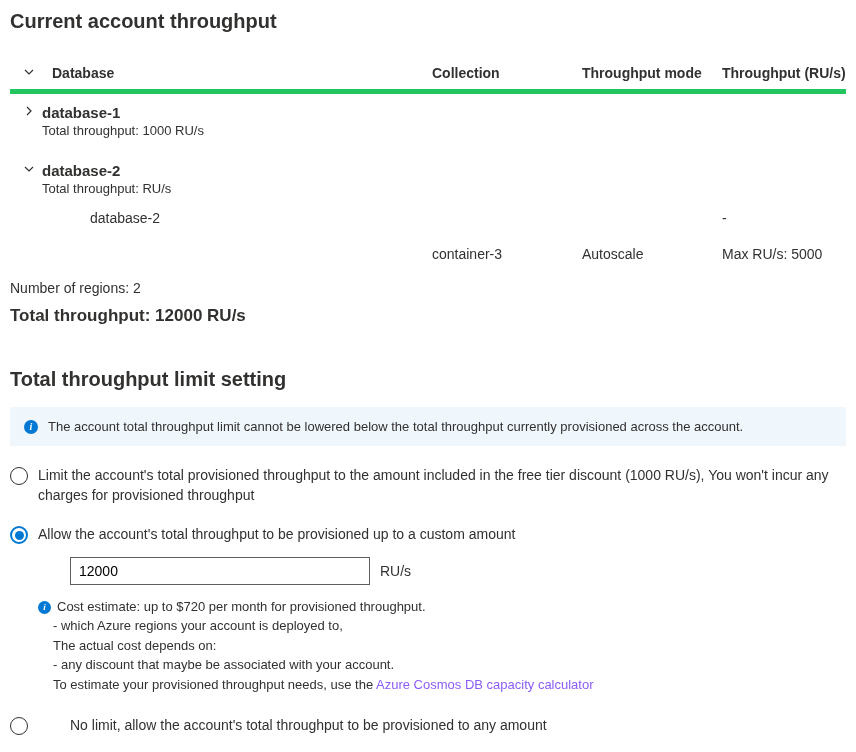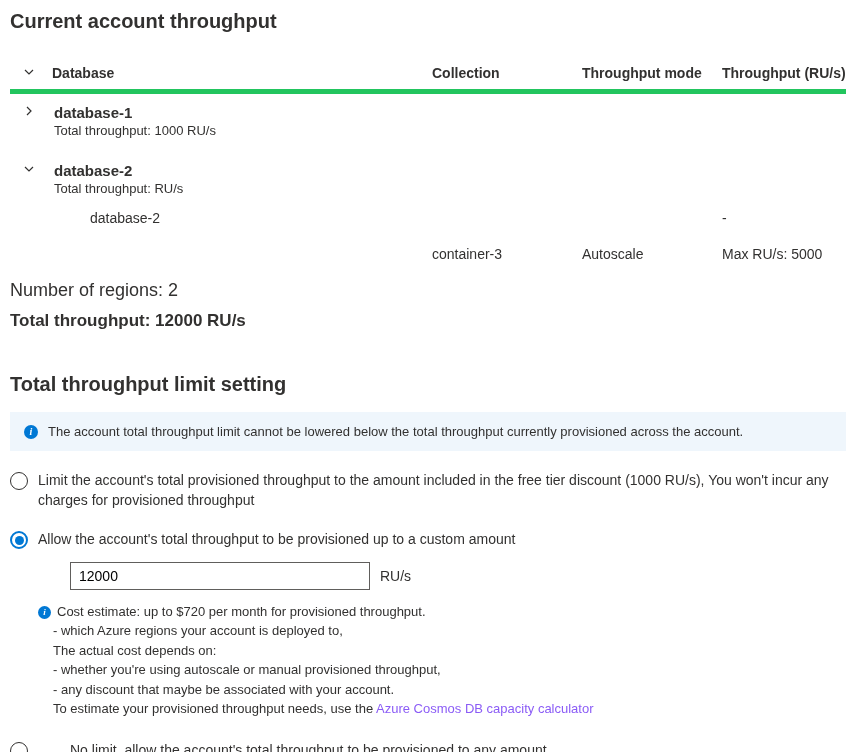--- a/index.html
+++ b/index.html
@@ -47,21 +47,20 @@
       width: 14px;
       height: 14px;
       display: inline-flex;
       align-items: center;
       justify-content: center;
     }
     .db-row {
       display: flex;
       align-items: flex-start;
       padding: 10px 0 4px 12px;
-      gap: 12px;
     }
     .db-info {
       margin-left: 6px;
     }
     .db-name {
       font-weight: 600;
       font-size: 15px;
       margin-bottom: 2px;
     }
     .db-sub {
@@ -71,21 +70,21 @@
     .child-row {
       display: flex;
       align-items: center;
       padding: 10px 0 10px 12px;
     }
     .child-row .col-database {
       padding-left: 38px;
     }
     .summary-row {
       margin-top: 8px;
-      font-size: 18px;
+      font-size: 14px;
     }
     .total-throughput {
       font-size: 17px;
       font-weight: 600;
       margin-top: 10px;
     }
     .section-heading {
       font-size: 20px;
       font-weight: 600;
       margin-top: 42px;
@@ -279,21 +278,20 @@
   <div class="radio-content">
     <div class="radio-label">Allow the account's total throughput to be provisioned up to a custom amount</div>
     <div class="input-row">
       <input type="text" class="text-input" value="12000" style="">
       <span class="input-suffix">RU/s</span>
     </div>
     <div class="cost-block">
       <div><span class="info-icon-small">i</span><span>Cost estimate: up to $720 per month for provisioned throughput.</span></div>
       <div class="indent">- which Azure regions your account is deployed to,</div>
       <div class="indent">The actual cost depends on:</div>
-      <div class="indent">- whether you're using autoscale or manual provisioned throughput,</div>
       <div class="indent">- any discount that maybe be associated with your account.</div>
       <div class="indent"><span>To estimate your provisioned throughput needs, use the </span><a class="link">Azure Cosmos DB capacity calculator</a></div>
     </div>
   </div>
 </div>
 
 <div class="radio-option" style="margin-top:22px;gap:32px;">
   <div class="radio-circle"></div>
   <div class="radio-content">
     <div class="radio-label">No limit, allow the account's total throughput to be provisioned to any amount</div>

